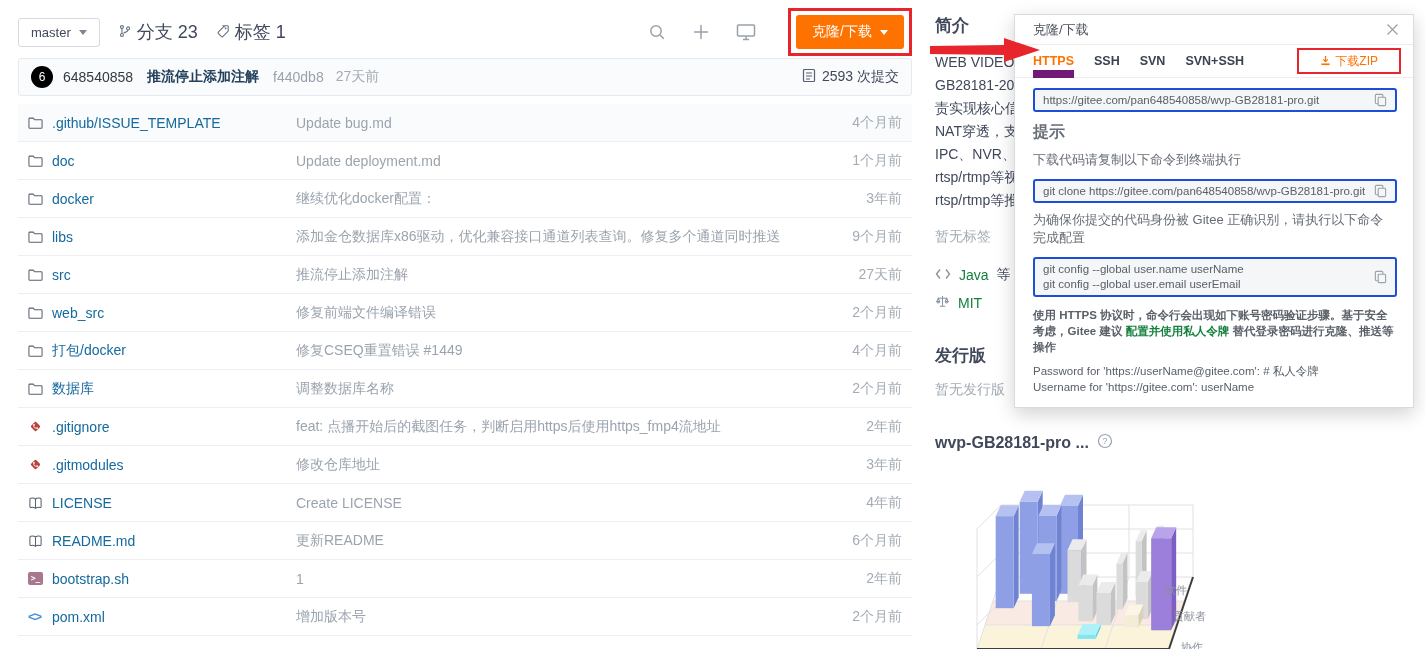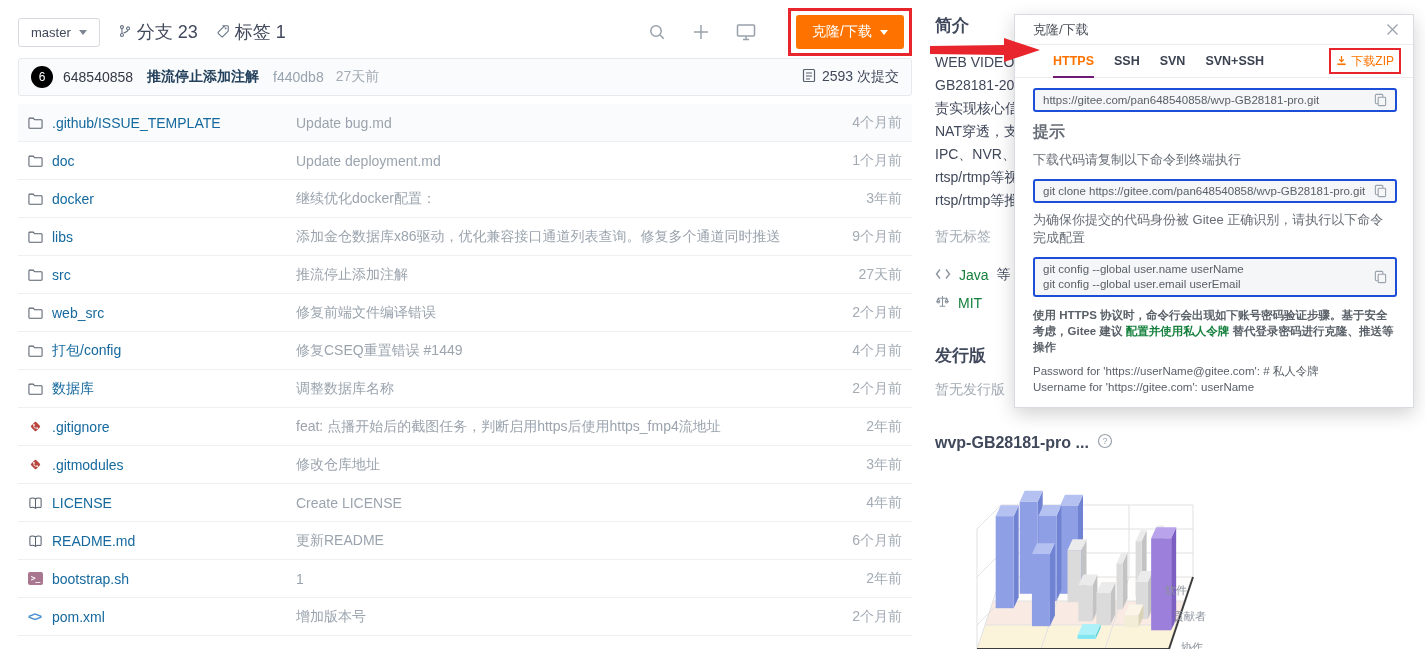--- a/index.html
+++ b/index.html
@@ -74,22 +74,22 @@
   
   .dialog {
     position:absolute; left:1014px; top:14px; width:400px; z-index:10; background:#fff;
     border:1px solid #d8dbe0; box-shadow:0 6px 18px rgba(0,0,0,.18);
   }
   .dlg-head { height:30px; display:flex; align-items:center; padding:0 14px 0 18px; border-bottom:1px solid #ececec; }
   .dlg-title { font-size:13px; color:#4a4f58; }
   .dlg-close { margin-left:auto; display:flex; }
   .dlg-tabs { display:flex; align-items:center; height:33px; padding:0 12px 0 18px; border-bottom:1px solid #ececec; }
   .dtab { font-size:12.5px; font-weight:bold; color:#3b4351; margin-right:20px; height:33px; line-height:33px; }
-  .dtab.active { color:#fe7300; border-bottom:2px solid #701a75;margin-left:20px; }
-  .zip-annotation { margin-left:auto; border:2px solid #e8242c; padding:2px 5px; display:flex; align-items:center; gap:4px; }
+  .dtab.active { color:#fe7300; border-bottom:8px solid #701a75; }
+  .zip-annotation { margin-left:auto; border:2px solid #e8242c; padding:2px 21px; display:flex; align-items:center; gap:4px; }
   .zip-label { color:#fe7300; font-size:12px; }
   .input-box {
     margin:10px 16px 0 18px; display:flex; align-items:center; background:#f5f6f8;
     border:2px solid #1d4ed8; border-radius:3px; min-height:24px; padding:3px 8px; font-size:11.5px; color:#596068;
   }
   .input-box .txt { flex:1 1 auto; overflow:hidden; white-space:nowrap; }
   .input-box .multi { white-space:pre; line-height:15px; }
   .copy-btn { margin-left:8px; display:flex; flex:0 0 auto; }
   .dlg-hint { margin:10px 18px 0; font-size:16px; font-weight:bold; color:#676d76; }
   .dlg-line { margin:8px 18px 0; font-size:13px; color:#676d76; }
@@ -235,21 +235,21 @@
       <a class="fmsg clickable">修复前端文件编译错误</a>
       <span class="ftime">2个月前</span>
     </div>
 
     <div class="frow">
       <span class="ficon">
           <svg width="15" height="14" viewBox="0 0 16 14">
             <path d="M1 2.8c0-.6.4-1 1-1h3.6l1.5 1.7H14c.6 0 1 .4 1 1v7.2c0 .6-.4 1-1 1H2c-.6 0-1-.4-1-1z" fill="none" stroke="#57606e" stroke-width="1.1"></path>
           </svg>
         </span>
-      <a class="fname clickable">打包/config</a>
+      <a class="fname clickable">打包/docker</a>
       <a class="fmsg clickable">修复CSEQ重置错误 #1449</a>
       <span class="ftime">4个月前</span>
     </div>
 
     <div class="frow">
       <span class="ficon">
           <svg width="15" height="14" viewBox="0 0 16 14">
             <path d="M1 2.8c0-.6.4-1 1-1h3.6l1.5 1.7H14c.6 0 1 .4 1 1v7.2c0 .6-.4 1-1 1H2c-.6 0-1-.4-1-1z" fill="none" stroke="#57606e" stroke-width="1.1"></path>
           </svg>
         </span>

